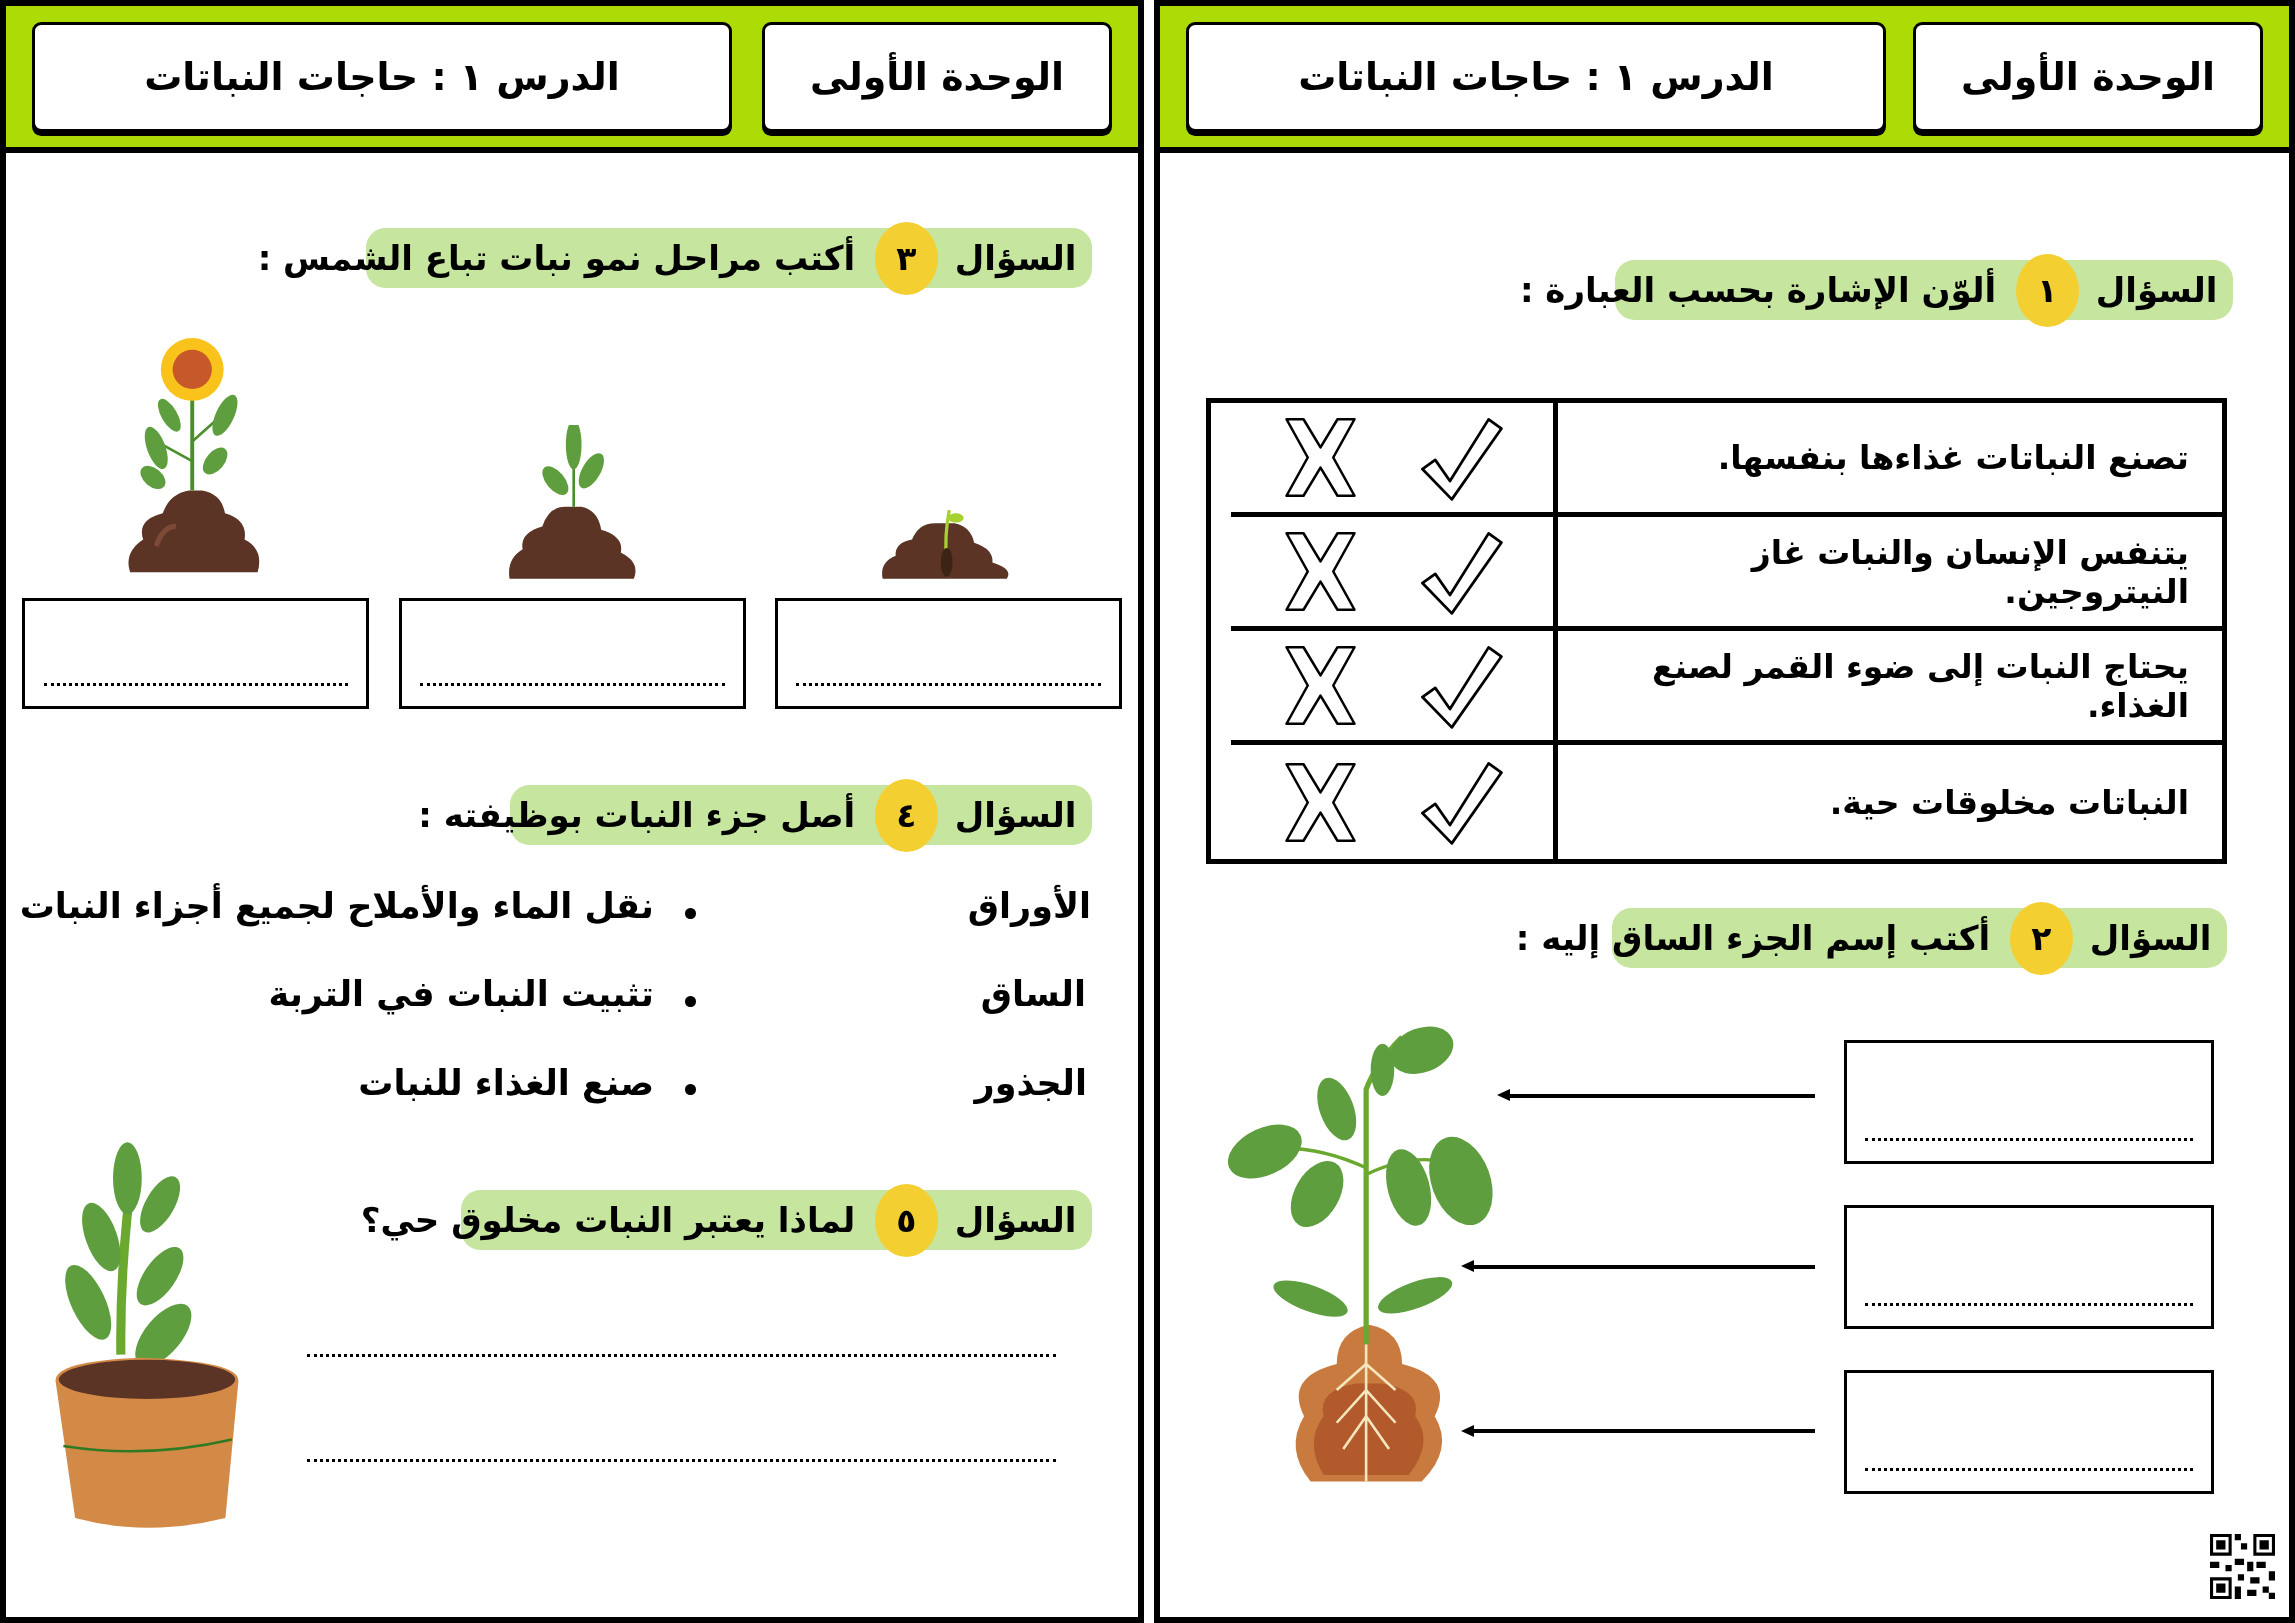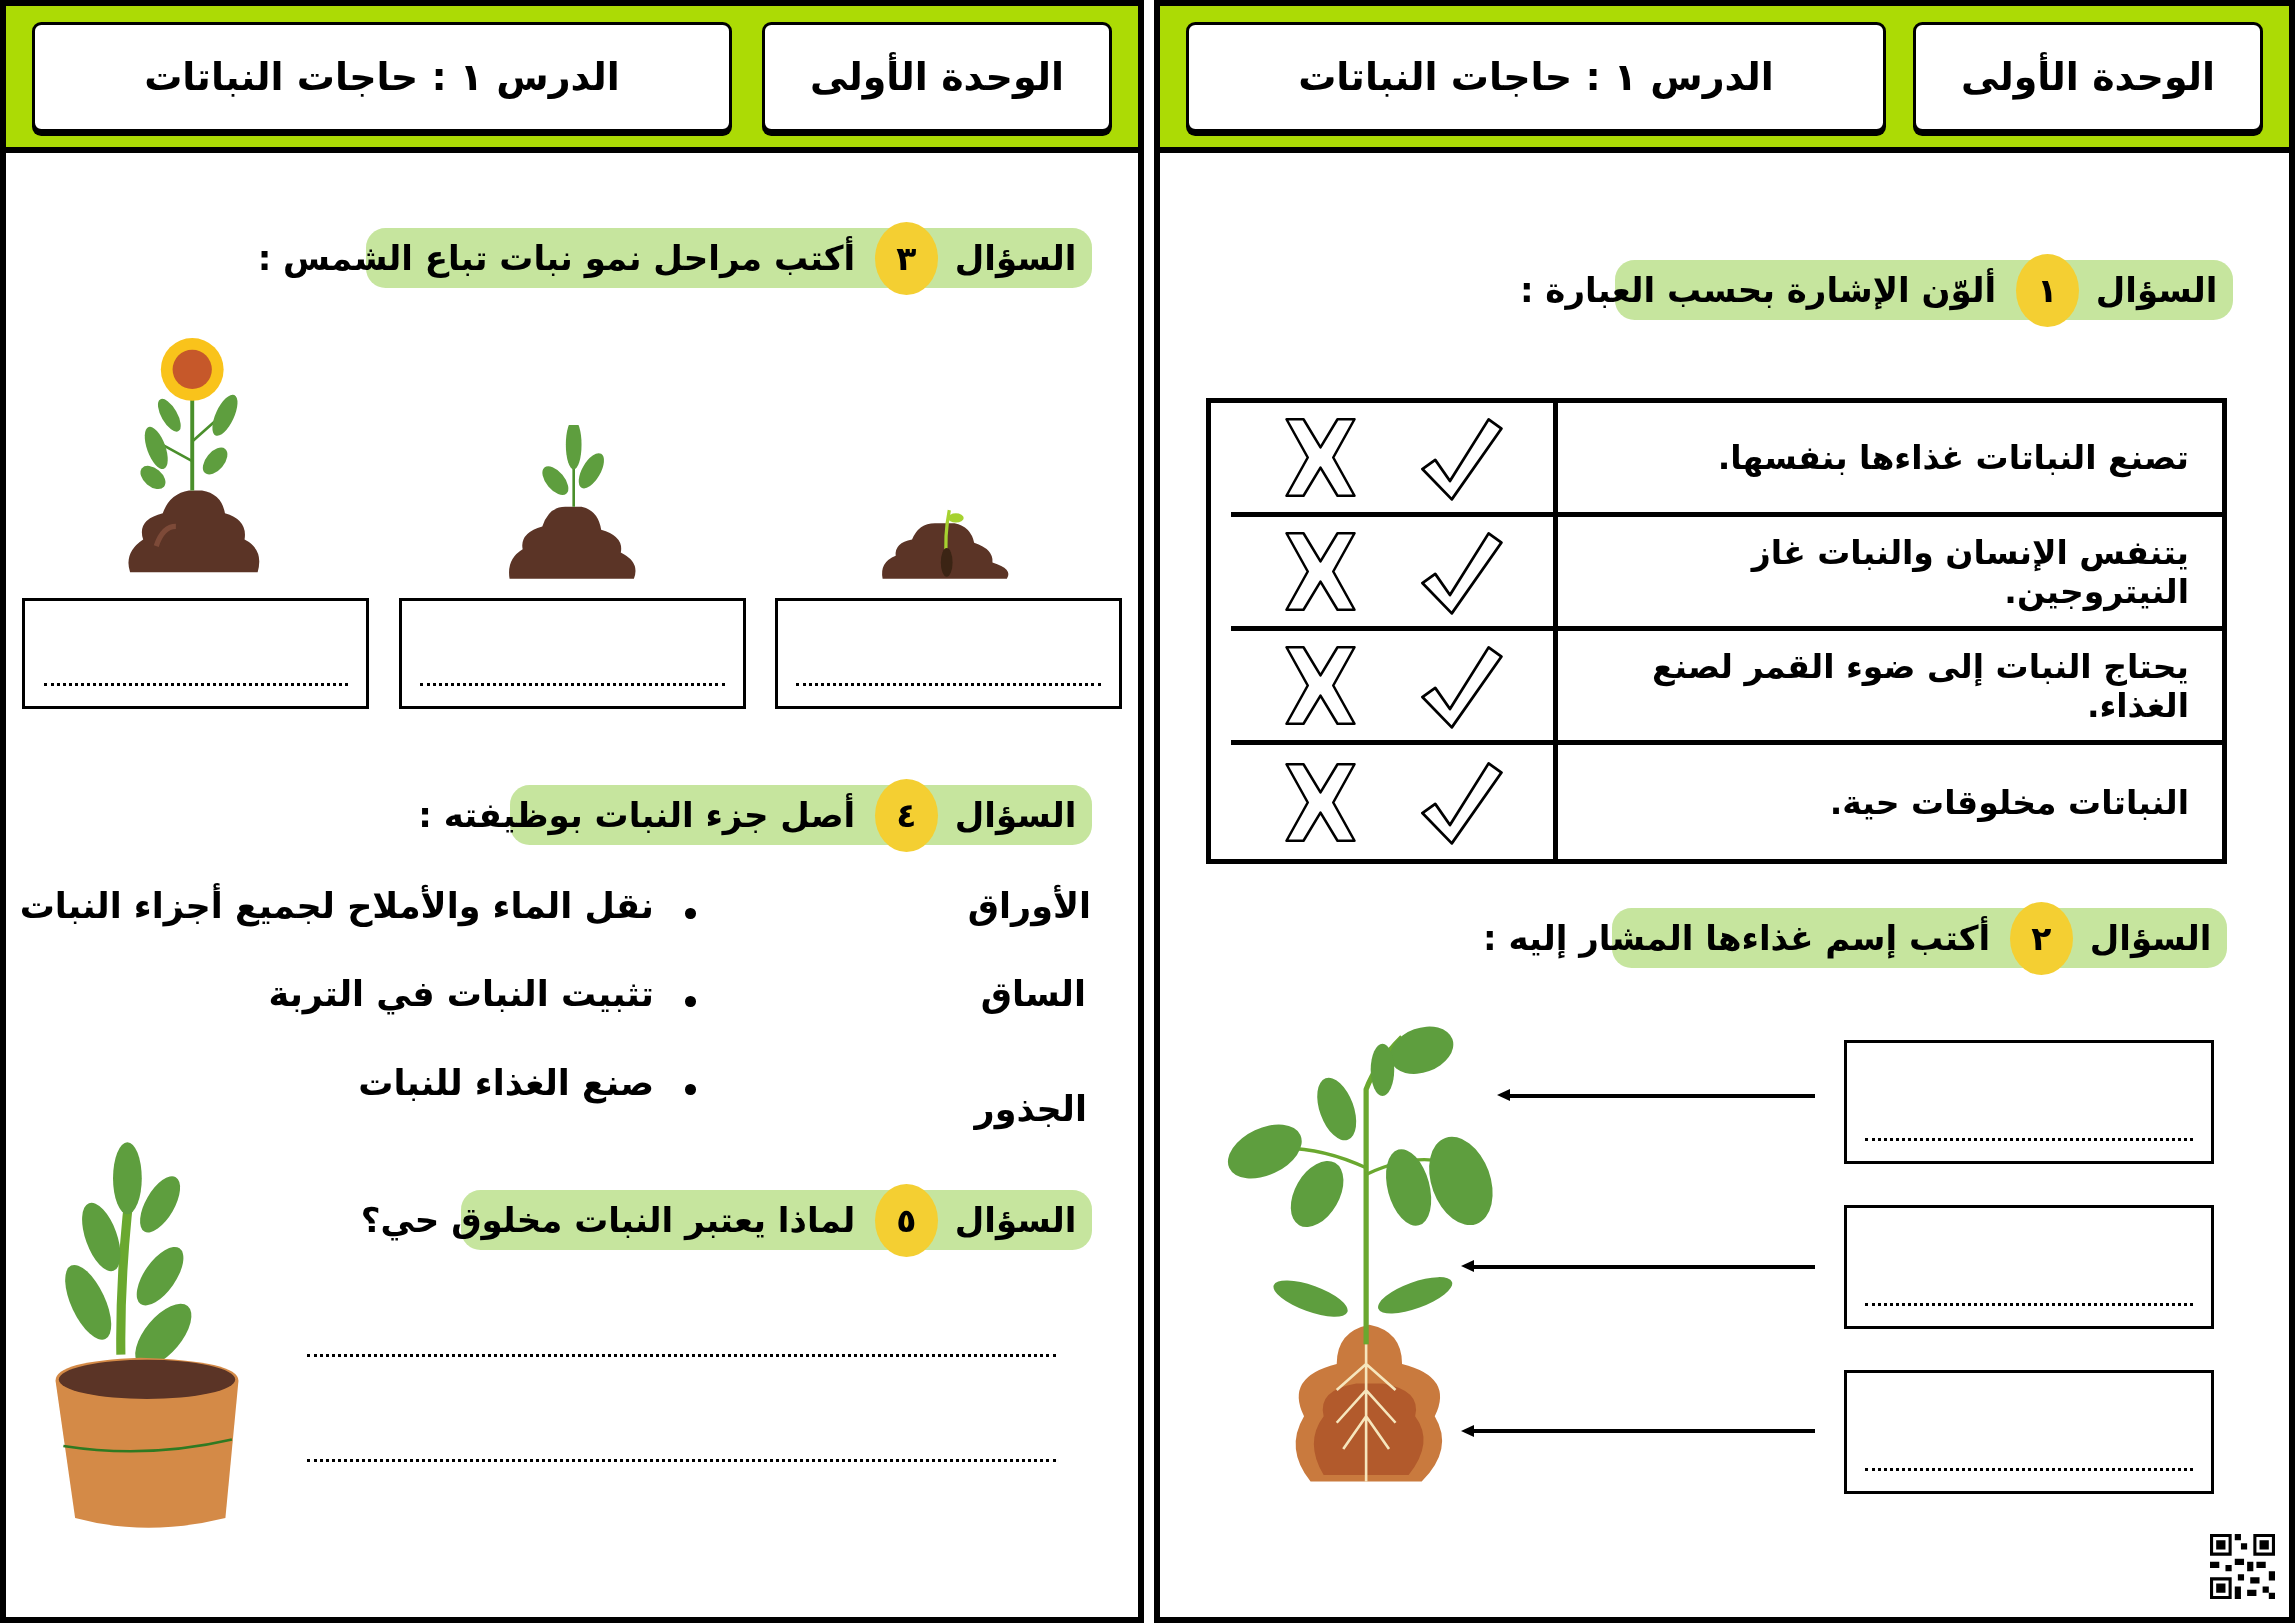--- a/index.html
+++ b/index.html
@@ -128,21 +128,21 @@
     </div>
 
   <div class="q-pill" style="left:504px; top:779px; width:582px;">
     <span class="q-word">السؤال</span>
     <span class="q-num">٤</span>
     <span>أصل جزء النبات بوظيفته :</span>
   </div>
 
   <div class="match-text" style="right:47px; top:880px;">الأوراق</div>
   <div class="match-text" style="right:52px; top:968px;">الساق</div>
-  <div class="match-text" style="right:51px; top:1083px;">الجذور</div>
+  <div class="match-text" style="right:51px; top:1057px;">الجذور</div>
 
   <div class="bullet" style="left:679px; top:902px;"></div>
   <div class="bullet" style="left:679px; top:990px;"></div>
   <div class="bullet" style="left:679px; top:1078px;"></div>
 
   <div class="match-text" style="right:484px; top:968px;">تثبيت النبات في التربة</div>
   <div class="match-text" style="right:484px; top:880px;">نقل الماء والأملاح لجميع أجزاء النبات</div>
   <div class="match-text" style="right:484px; top:1057px;">صنع الغذاء للنبات</div>
 
   <div class="q-pill" style="left:455px; top:1184px; width:631px;">
@@ -223,21 +223,21 @@
             <path d="M8 62 L22 52 L38 75 L80 8 L94 18 L40 95 Z" fill="#fff" stroke="#000" stroke-width="3" stroke-linejoin="round"></path>
           </svg>
       </div>
       <div class="tf-text">النباتات مخلوقات حية.</div>
     </div>
   </div>
 
   <div class="q-pill" style="left:452px; top:902px; width:615px;">
     <span class="q-word">السؤال</span>
     <span class="q-num">٢</span>
-    <span>أكتب إسم غذاءها المشار إليه :</span>
+    <span>أكتب إسم الجزء الساق إليه :</span>
   </div>
 
   <svg style="position:absolute; left:46px; top:1018px;" width="366" height="523" viewBox="0 0 560 800">
     <path d="M160 700 Q120 650 150 600 Q120 540 200 520 Q200 470 250 460 Q300 470 300 520 Q380 540 350 600 Q380 650 330 700 Z" fill="#c97a3e"></path>
     <path d="M180 690 Q150 640 180 600 Q170 560 230 550 L270 550 Q330 560 320 600 Q350 640 310 690 Z" fill="#b25a2c"></path>
     <path d="M245 490 L245 700 M245 520 L200 560 M245 520 L290 560 M245 560 L200 610 M245 560 L290 610 M245 600 L210 650 M245 600 L280 650" stroke="#f6e6bd" stroke-width="4" fill="none"></path>
     <path d="M245 490 L245 100 Q260 60 300 20" stroke="#6aa82f" stroke-width="8" fill="none"></path>
     <path d="M245 220 Q180 190 120 190 M245 230 Q310 200 360 210" stroke="#6aa82f" stroke-width="5" fill="none"></path>
     <ellipse cx="90" cy="195" rx="60" ry="36" fill="#5e9e3e" transform="rotate(-25 90 195)"></ellipse>
     <ellipse cx="390" cy="240" rx="45" ry="70" fill="#5e9e3e" transform="rotate(-20 390 240)"></ellipse>

